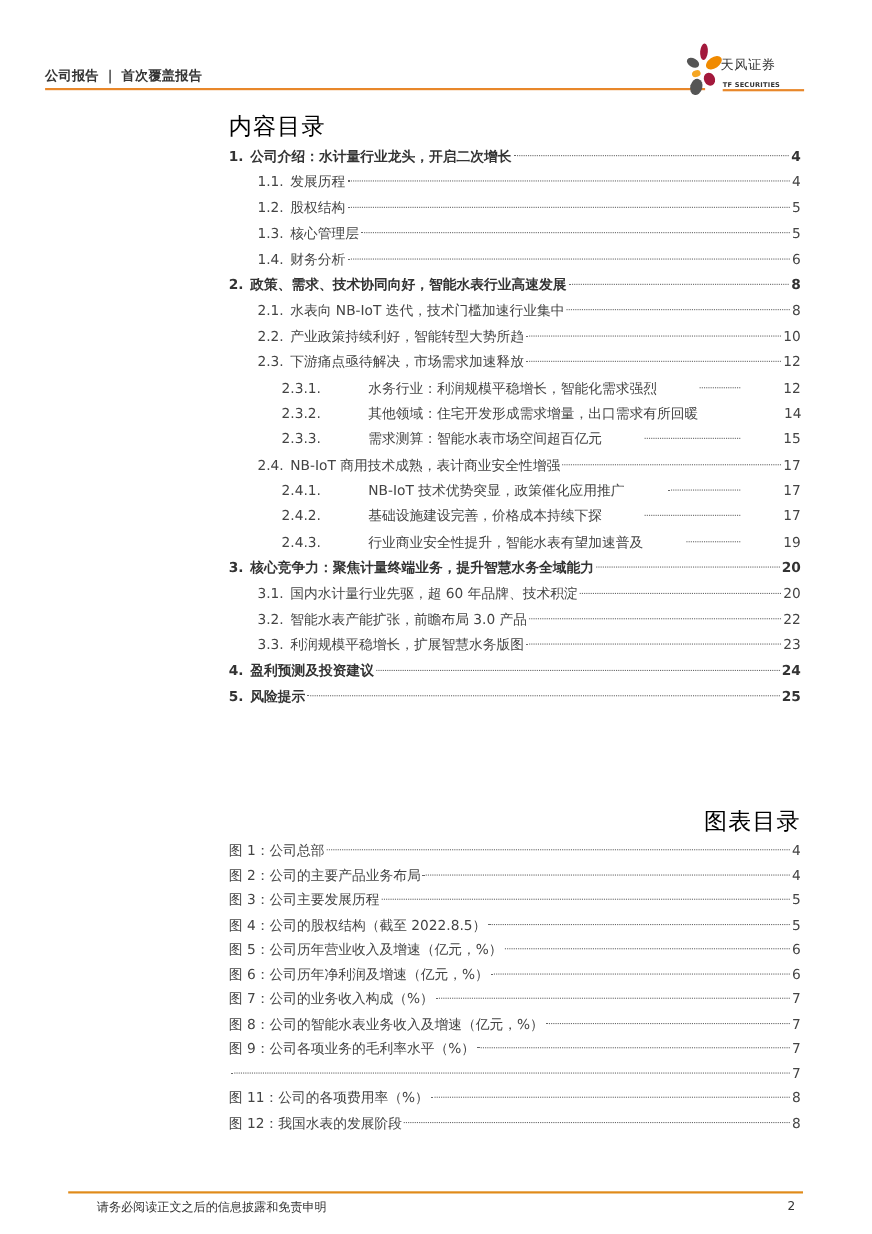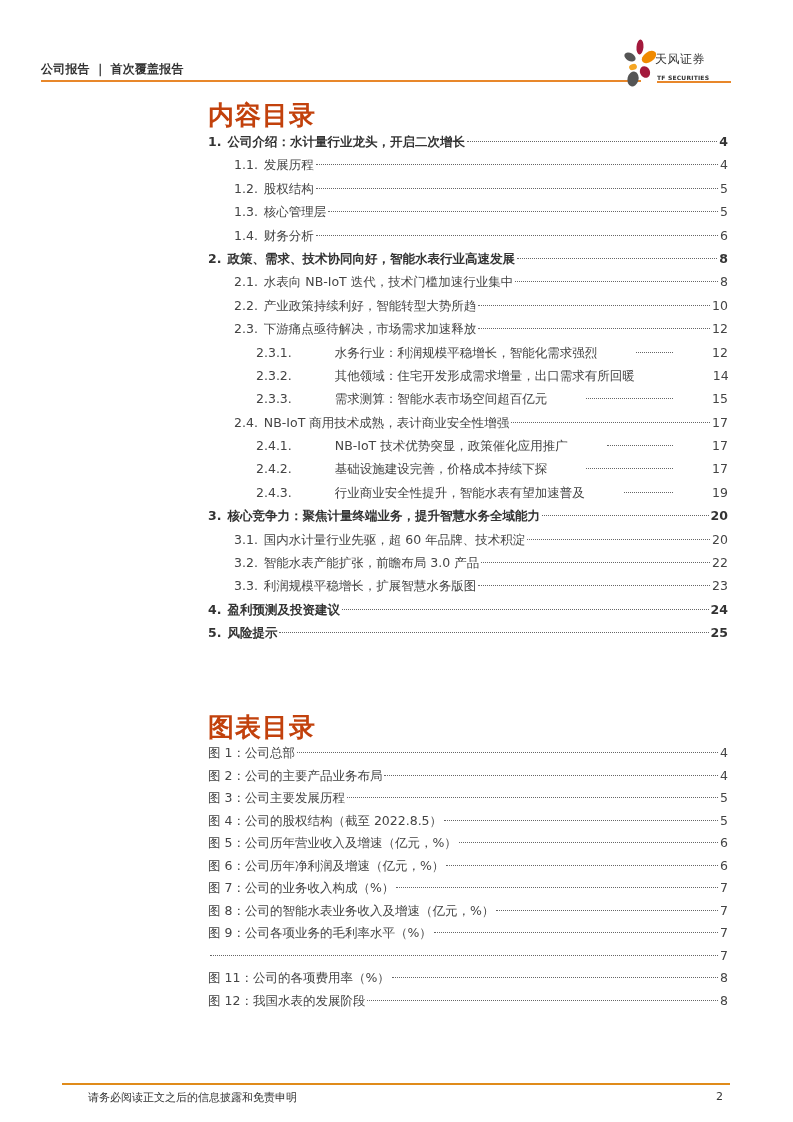--- a/index.html
+++ b/index.html
@@ -8,21 +8,21 @@
   .header { position: absolute; left: 41px; top: 15px; width: 690px; height: 67px; }
   .header-title { position: absolute; left: 0; top: 46px; font-size: 12px; font-weight: bold; color: #333; letter-spacing: 0.2px; }
   .header-line { position: absolute; left: 0; top: 65px; width: 600px; height: 2px; background: #e8872a; }
   .logo { position: absolute; left: 582px; top: 24px; width: 110px; height: 48px; }
   .logo-svg { position: absolute; left: 0; top: 0; }
   .logo-cn { position: absolute; left: 32px; top: 12px; font-size: 12px; color: #333; letter-spacing: 0.5px; }
   .logo-en { position: absolute; left: 34px; top: 35px; font-size: 6px; color: #333; font-weight: bold; letter-spacing: 0.2px; }
   .logo-line { position: absolute; left: 34px; top: 42px; width: 74px; height: 2px; background: #e8872a; }
 
   .toc { position: absolute; left: 208px; width: 520px; }
-  .section-title { font-size: 26px; font-weight: bold; color: #c2410c; letter-spacing: 1px; height: 30px; line-height: 30px; }
+  .section-title { font-size: 21px; font-weight: normal; color: #000000; letter-spacing: 1px; height: 30px; line-height: 30px; }
   .entry { display: flex; align-items: baseline; height: 23.4px; line-height: 23.4px; font-size: 12.5px; color: #444; white-space: nowrap; }
   .entry.l1 { font-weight: bold; color: #333; }
   .entry.l2 { padding-left: 26px; }
   .entry.l3 { padding-left: 48px; gap: 37px; }
   .entry .num { margin-right: 6px; }
   .entry .dots { flex: 1; border-bottom: 1px dotted #666; margin: 0 2px; transform: translateY(-4px); }
   .entry .page { min-width: 8px; text-align: right; }
   .fig-entry { display: flex; align-items: baseline; height: 22.5px; line-height: 22.5px; font-size: 12.5px; color: #444; white-space: nowrap; }
   .fig-entry .dots { flex: 1; border-bottom: 1px dotted #666; margin: 0 2px; transform: translateY(-4px); }
 
@@ -182,21 +182,21 @@
       </div>
       <div class="entry l1">
         <span class="num">5.</span>
         <span class="text">风险提示</span>
         <span class="dots"></span>
         <span class="page">25</span>
       </div>
     </div>
 </div>
 
-<div class="toc" id="toc-figures" style="top:712px;">
+<div class="toc" id="toc-figures" style="top:732px;text-align:right;">
   <div class="section-title">图表目录</div>
   <div id="figures-list">
       <div class="fig-entry">
         <span class="text">图 1：公司总部</span>
         <span class="dots"></span>
         <span class="page">4</span>
       </div>
       <div class="fig-entry">
         <span class="text">图 2：公司的主要产品业务布局</span>
         <span class="dots"></span>

